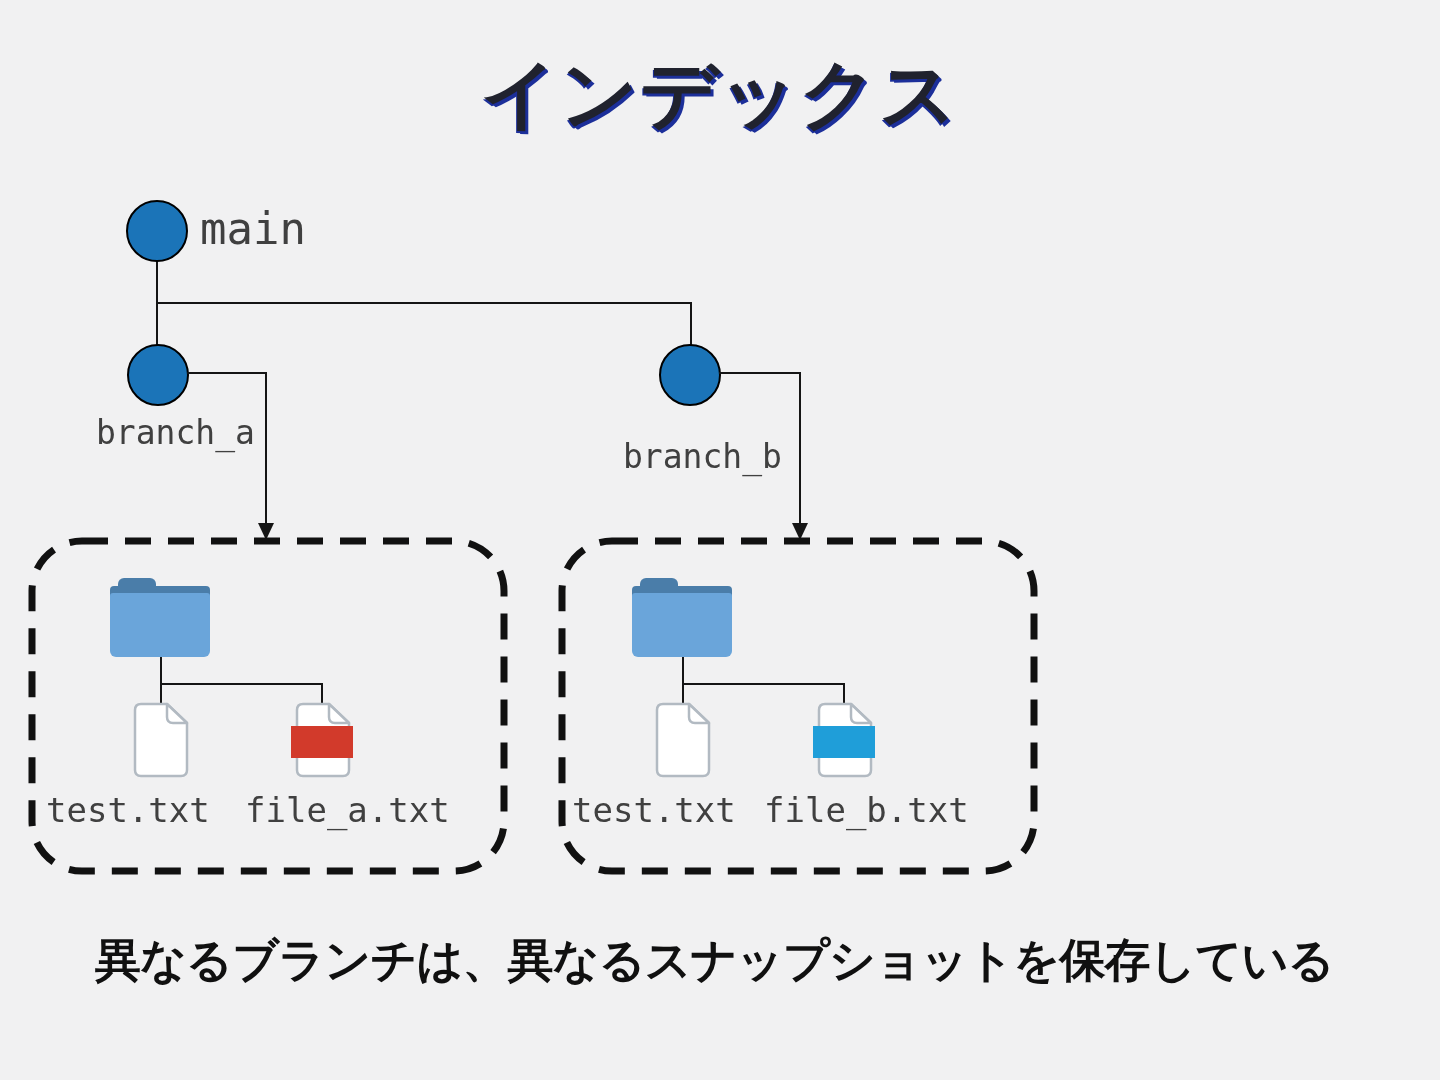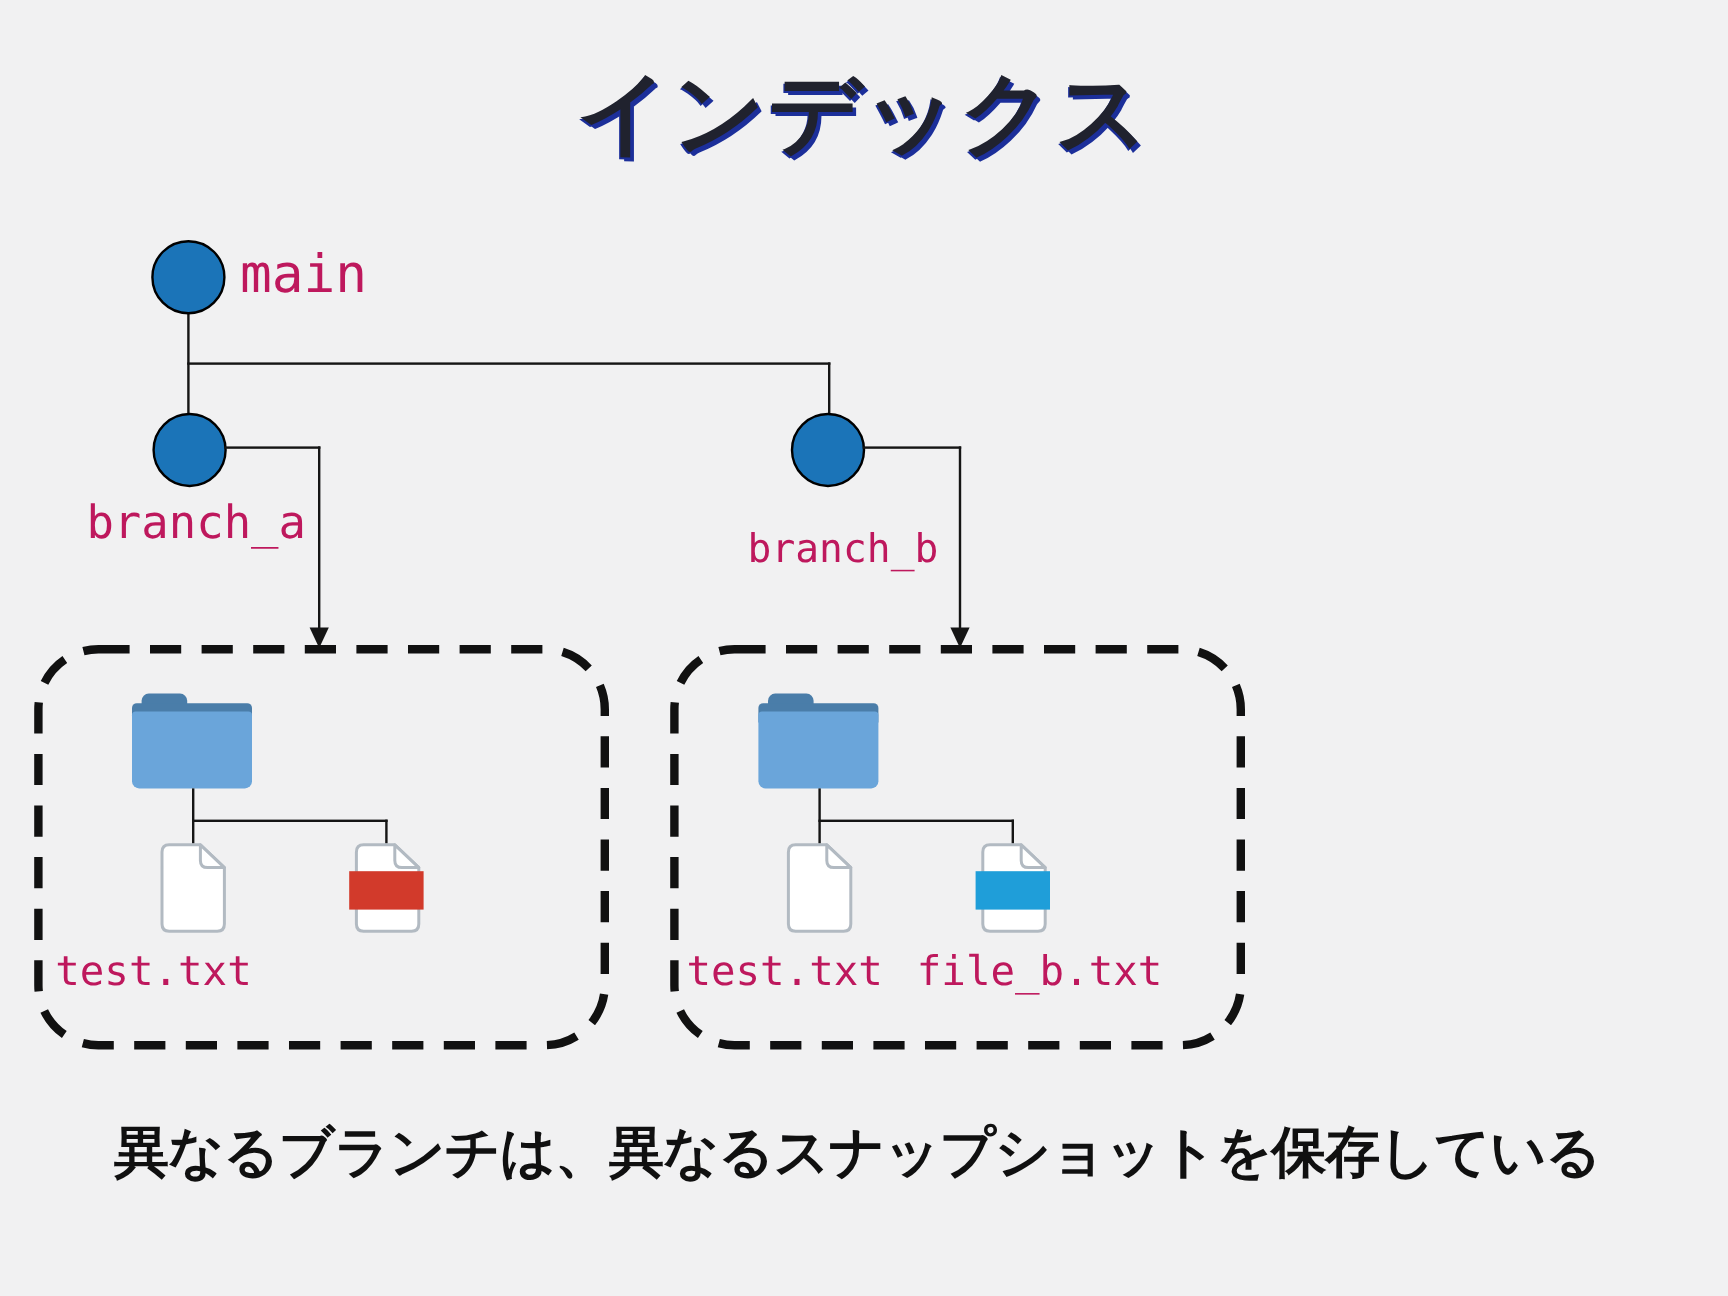--- a/index.html
+++ b/index.html
@@ -17,21 +17,21 @@
     white-space:nowrap;
   }
   
   .gline{background:#151515;}
   .commit-node{
     width:58px;height:58px;border-radius:50%;
     background:#1b74b8;border:2px solid #000;box-sizing:content-box;
   }
   .mono-label{
     font-family:"DejaVu Sans Mono","Liberation Mono",monospace;
-    color:#be185d;white-space:nowrap;
+    color:#404040;white-space:nowrap;
   }
   .arrow-head{
     width:0;height:0;border-left:8px solid transparent;border-right:8px solid transparent;
     border-top:17px solid #151515;
   }
   
   .folder{width:100px;height:79px;}
   .folder .tab{position:absolute;left:8px;top:0;width:38px;height:18px;background:#4a7da9;border-radius:6px 6px 0 0;}
   .folder .back{position:absolute;left:0;top:8px;width:100px;height:16px;background:#4a7da9;border-radius:4px 4px 0 0;}
   .folder .front{position:absolute;left:0;top:15px;width:100px;height:64px;background:#6aa5da;border-radius:3px 3px 6px 6px;}
@@ -60,21 +60,21 @@
 
   <div class="abs gline" style="left:156px;top:261px;width:2px;height:86px;"></div>
   <div class="abs gline" style="left:156px;top:302px;width:536px;height:2px;"></div>
   <div class="abs gline" style="left:690px;top:302px;width:2px;height:45px;"></div>
 
   <div class="abs commit-node" style="left:126px;top:200px;"></div>
   <div class="abs commit-node" style="left:127px;top:344px;"></div>
   <div class="abs commit-node" style="left:659px;top:344px;"></div>
 
   <div class="abs mono-label" style="left:200px;top:203px;font-size:44px;">main</div>
-  <div class="abs mono-label" style="left:72px;top:413px;font-size:38px;">branch_a</div>
+  <div class="abs mono-label" style="left:96px;top:413px;font-size:33px;">branch_a</div>
   <div class="abs mono-label" style="left:623px;top:437px;font-size:33px;">branch_b</div>
 
   <div class="abs gline" style="left:187px;top:372px;width:80px;height:2px;"></div>
   <div class="abs gline" style="left:265px;top:372px;width:2px;height:152px;"></div>
   <div class="abs arrow-head" style="left:258px;top:523px;"></div>
 
   <div class="abs gline" style="left:719px;top:372px;width:82px;height:2px;"></div>
   <div class="abs gline" style="left:799px;top:372px;width:2px;height:152px;"></div>
   <div class="abs arrow-head" style="left:792px;top:523px;"></div>
 
@@ -97,20 +97,21 @@
     <path d="M42 3 L42 16 Q42 22 48 22 L62 22 Z" fill="#ffffff" stroke="#b2bac2" stroke-width="2.5" stroke-linejoin="round"></path>
   </svg>
 
   <svg class="abs file-svg" style="left:287px;top:701px;" width="72" height="78" viewBox="0 0 72 78">
     <path d="M10 9 Q10 3 16 3 L42 3 L62 22 L62 69 Q62 75 56 75 L16 75 Q10 75 10 69 Z" fill="#ffffff" stroke="#b2bac2" stroke-width="2.5" stroke-linejoin="round"></path>
     <path d="M42 3 L42 16 Q42 22 48 22 L62 22 Z" fill="#ffffff" stroke="#b2bac2" stroke-width="2.5" stroke-linejoin="round"></path>
     <rect x="4" y="25" width="62" height="32" fill="#d23a2b"></rect>
   </svg>
 
   <div class="abs mono-label" style="left:46px;top:790px;font-size:34px;">test.txt</div>
+  <div class="abs mono-label" style="left:245px;top:790px;font-size:34px;">file_a.txt</div>
 
   <svg class="abs" style="left:558px;top:537px;" width="480" height="338">
     <rect x="4" y="4" width="472" height="330" rx="50" fill="none" stroke="#111" stroke-width="7" stroke-dasharray="26 17"></rect>
   </svg>
 
   <div class="abs folder" style="left:632px;top:578px;">
     <div class="tab"></div>
     <div class="back"></div>
     <div class="front"></div>
   </div>

